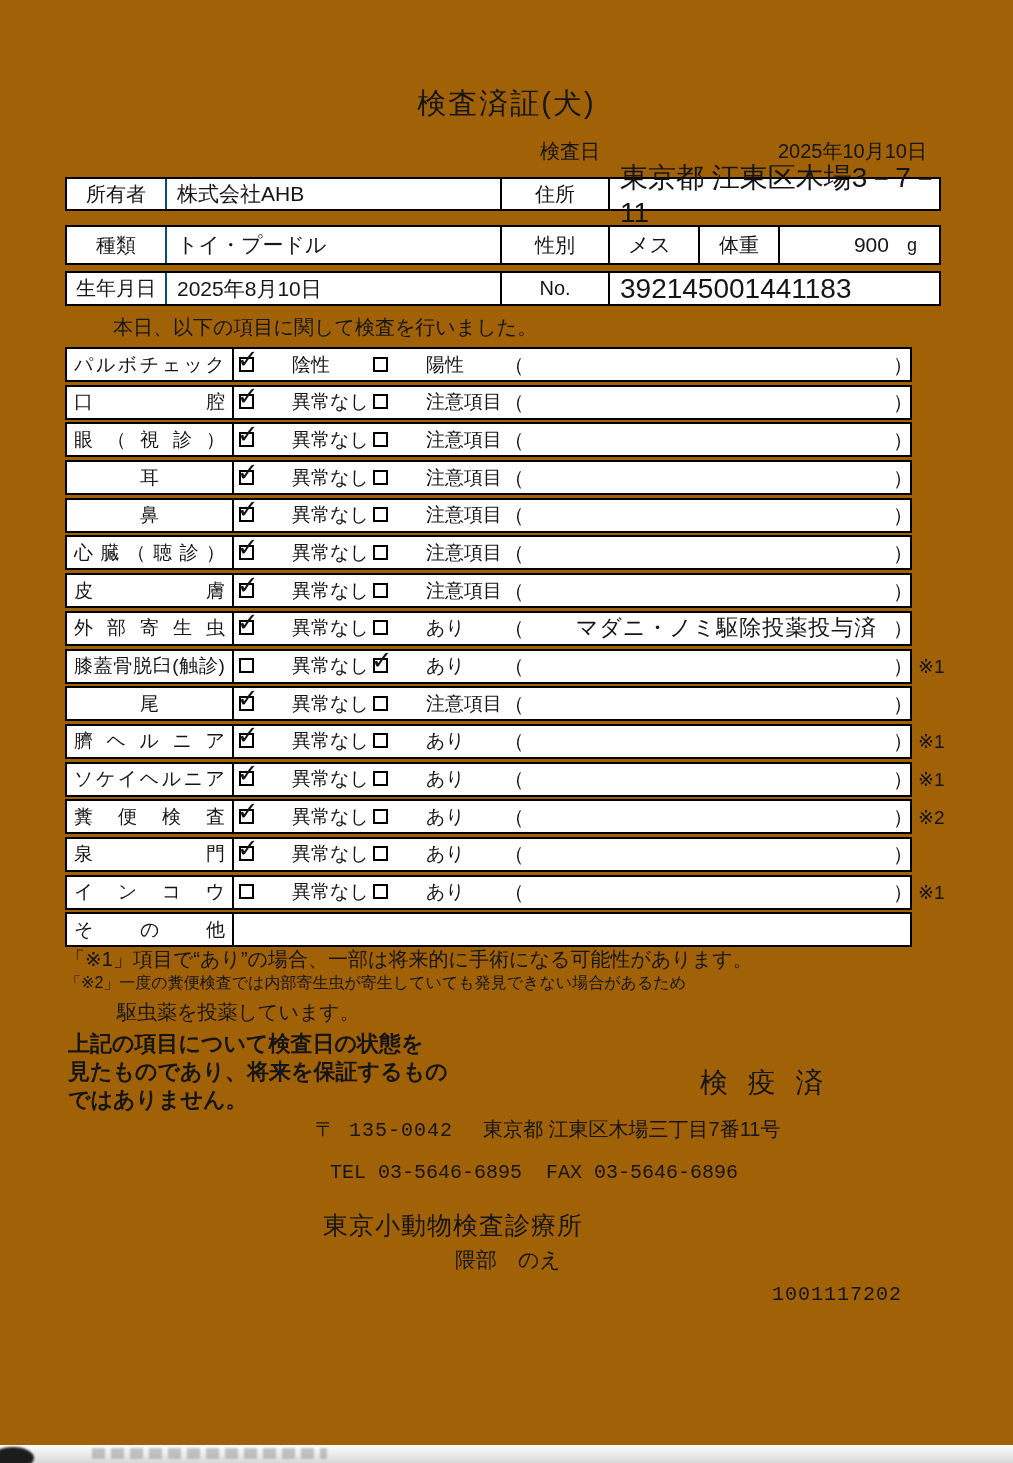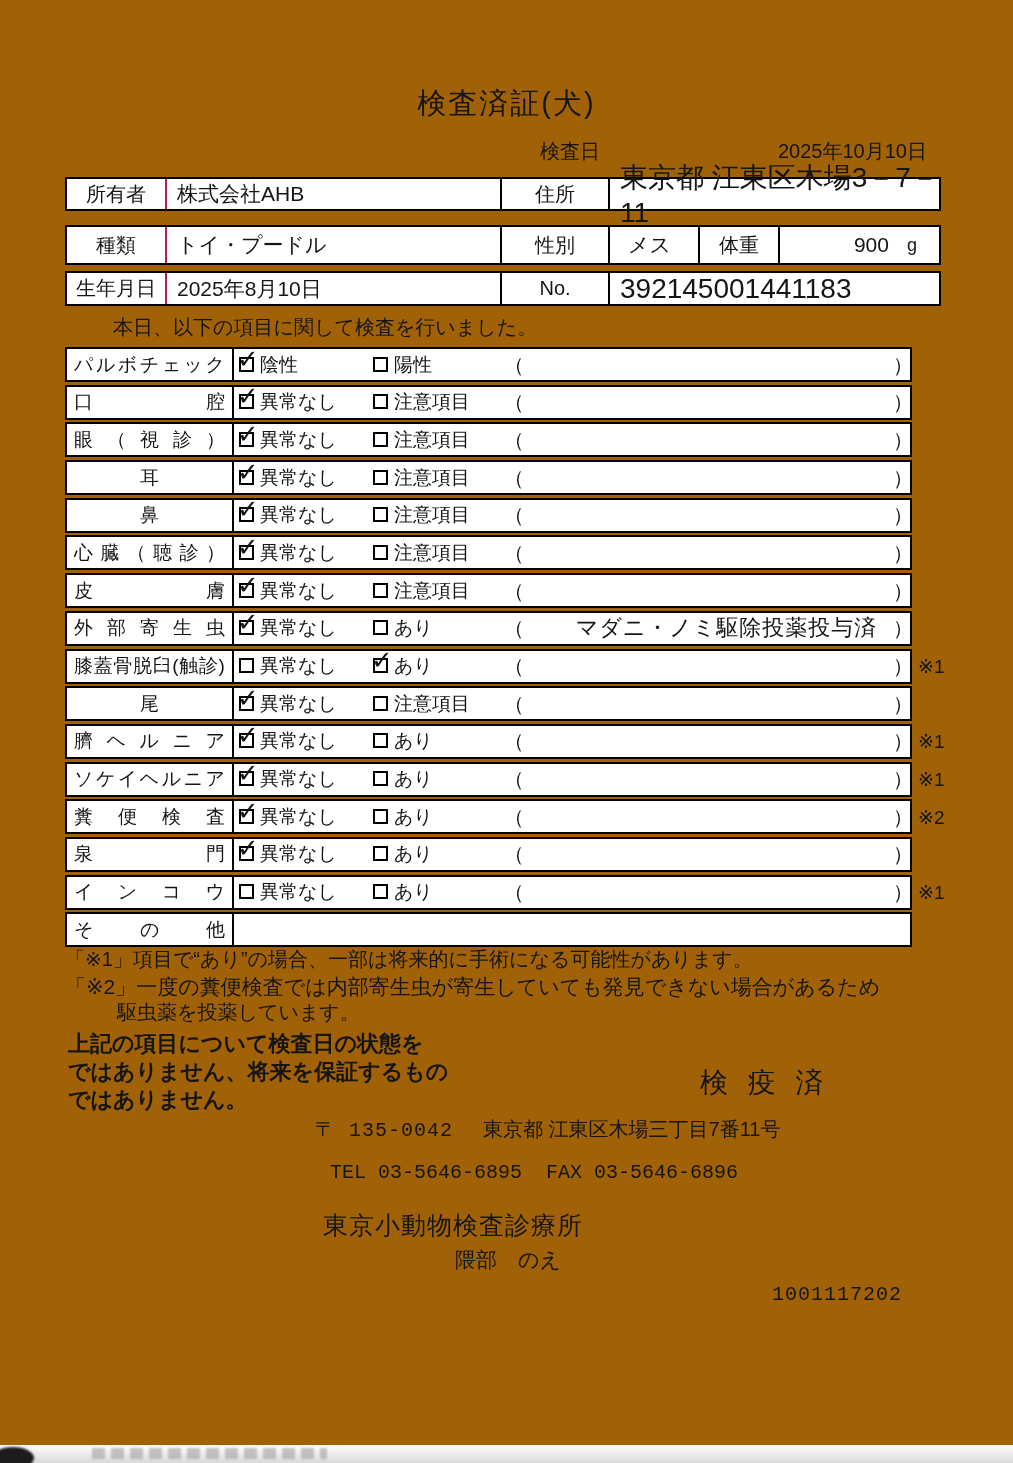--- a/index.html
+++ b/index.html
@@ -13,21 +13,21 @@
   .insp-date-label { position:absolute; left:540px; top:138px; font-size:20px; }
   .insp-date-value { position:absolute; left:778px; top:138px; font-size:20px; }
 
   
   .info-row { position:absolute; left:65px; width:876px; border:2px solid #000;
               display:flex; align-items:stretch; font-size:20px; background:#fff; }
   .row-a { top:177px; height:34px; }
   .row-b { top:225px; height:40px; }
   .row-c { top:271px; height:35px; }
   .info-row > div { display:flex; align-items:center; }
-  .c-head { width:100px; justify-content:center; border-right:2px solid #be185d; }
+  .c-head { width:100px; justify-content:center; border-right:2px solid #0c4a6e; }
   .c-val  { width:335px; padding-left:10px; border-right:2px solid #000; font-size:21px; }
   .c-head2{ width:108px; justify-content:center; border-right:2px solid #000; }
   .c-val2 { flex:1; padding-left:10px; font-size:28px; }
   .c-sexv { width:90px; padding-left:18px; border-right:2px solid #000; font-size:21px; }
   .c-whead{ width:80px; justify-content:center; border-right:2px solid #000; }
   .c-wval { flex:1; justify-content:flex-end; padding-right:22px; gap:18px; }
   .c-wval .num { font-size:21px; }
   .c-wval .unit{ font-size:18px; }
 
   .intro { position:absolute; left:65px; top:314px; font-size:20px;margin-left:48px; }
@@ -40,35 +40,35 @@
                 border-right:2px solid #000; display:flex; align-items:center;
                 justify-content:space-between; padding:0 7px; font-size:19px; overflow:hidden; }
   .cell-label.single { justify-content:center; }
   .cb { position:absolute; top:50%; margin-top:-8px; width:15px; height:15px;
         border:2px solid #000; }
   .cb1 { left:172px; }
   .cb2 { left:306px; }
   .check { position:absolute; left:-4px; top:-13px; font-size:26px; font-weight:bold;
            display:none; line-height:1; }
   .checked .check { display:block; }
-  .optlab { position:absolute; top:50%; transform:translateY(-50%); font-size:19px; white-space:nowrap; }
+  .optlab { position:absolute; top:50%; transform:translateY(-50%); font-size:19px; white-space:nowrap;margin-left:32px; }
   .optlab1 { left:193px; }
   .optlab2 { left:327px; }
   .paren { position:absolute; top:50%; transform:translateY(-50%); font-size:20px; }
   .paren-open { left:437px; }
   .paren-close { left:826px; }
   .paren-content { position:absolute; top:50%; transform:translateY(-50%);
                    left:453px; width:372px; text-align:center; font-size:19px; white-space:nowrap; }
   .paren-content.big { font-size:22px; letter-spacing:1px;padding-left:41px; }
   .row-note { position:absolute; top:50%; transform:translateY(-50%); left:851px;
               font-size:19px; white-space:nowrap; }
 
   
   .note-1 { position:absolute; left:65px;  top:946px; font-size:20px; }
-  .note-2 { position:absolute; left:65px;  top:973px; font-size:21px; }
+  .note-2 { position:absolute; left:65px;  top:973px; font-size:16px; }
   .note-3 { position:absolute; left:117px; top:999px; font-size:20px; }
 
   .statement { position:absolute; left:68px; top:1030px; font-size:22px;
                font-weight:bold; line-height:28px; }
 
   .stamp { position:absolute; left:700px; top:1064px; font-size:28px; letter-spacing:6px; }
 
   .postal-line { position:absolute; left:315px; top:1116px; font-size:20px; display:flex; gap:30px; }
   .postal-code { font-family:"Liberation Mono","DejaVu Sans Mono",monospace; letter-spacing:1px; }
   .telfax { position:absolute; left:330px; top:1161px; font-size:20px;
@@ -404,21 +404,21 @@
 
   </div>
     </div>
 
   <div class="note-1">「※1」項目で“あり”の場合、一部は将来的に手術になる可能性があります。</div>
   <div class="note-2">「※2」一度の糞便検査では内部寄生虫が寄生していても発見できない場合があるため</div>
   <div class="note-3">駆虫薬を投薬しています。</div>
 
   <div class="statement">
     <div>上記の項目について検査日の状態を</div>
-    <div>ではありません、将来を保証するもの</div>
+    <div>見たものであり、将来を保証するもの</div>
     <div>ではありません。</div>
   </div>
 
   <div class="stamp">検 疫 済</div>
 
   <div class="postal-line">
     <span class="postal-code">〒 135-0042</span>
     <span>東京都 江東区木場三丁目7番11号</span>
   </div>
 

